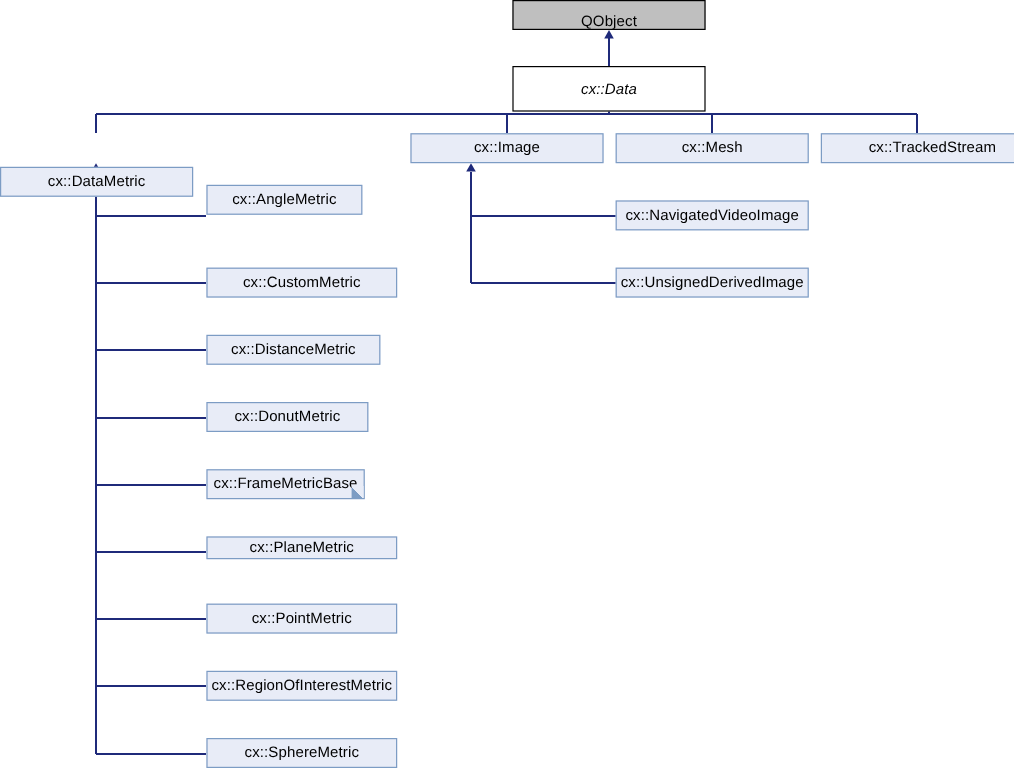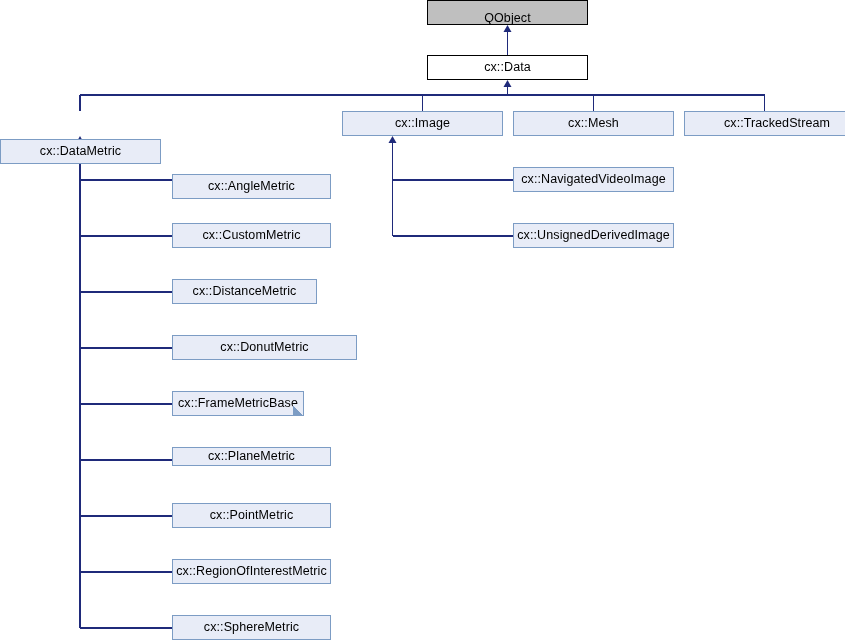--- a/index.html
+++ b/index.html
@@ -95,45 +95,45 @@
       <line x1="80" y1="143" x2="80" y2="628" stroke="#1f2a7a" stroke-width="1.6" shape-rendering="crispEdges"></line>
       <polygon points="388.5,143 396.5,143 392.5,136" fill="#1f2a7a"></polygon>
       <line x1="392.5" y1="180" x2="513" y2="180" stroke="#1f2a7a" stroke-width="1.6" shape-rendering="crispEdges"></line>
       <line x1="392.5" y1="236" x2="513" y2="236" stroke="#1f2a7a" stroke-width="1.6" shape-rendering="crispEdges"></line>
       <line x1="392.5" y1="143" x2="392.5" y2="236" stroke="#1f2a7a" stroke-width="1.6" shape-rendering="crispEdges"></line>
     </svg>
   <div id="nodes">
       <div class="node kind-root" style="left: 427px; top: 0px; width: 161px; height: 25px;">
         <span class="node-label">QObject</span>
       </div>
-      <div class="node kind-plain" style="left: 427px; top: 55px; width: 161px; height: 25px;">
+      <div class="node kind-plain" style="left: 427px; top: 55px; width: 161px; height: 38px; font-style: italic;">
         <span class="node-label">cx::Data</span>
       </div>
       <div class="node kind-derived" style="left: 0px; top: 111px; width: 161px; height: 25px; margin-top: 28px;">
         <span class="node-label">cx::DataMetric</span>
       </div>
       <div class="node kind-derived" style="left: 342px; top: 111px; width: 161px; height: 25px;">
         <span class="node-label">cx::Image</span>
       </div>
       <div class="node kind-derived" style="left: 513px; top: 111px; width: 161px; height: 25px;">
         <span class="node-label">cx::Mesh</span>
       </div>
       <div class="node kind-derived" style="left: 684px; top: 111px; width: 186px; height: 25px;">
         <span class="node-label">cx::TrackedStream</span>
       </div>
-      <div class="node kind-derived" style="left: 172px; top: 174px; width: 159px; height: 25px;">
+      <div class="node kind-derived" style="left: 172px; top: 154px; width: 130px; height: 25px;">
         <span class="node-label">cx::AngleMetric</span>
       </div>
       <div class="node kind-derived" style="left: 172px; top: 223px; width: 159px; height: 25px;">
         <span class="node-label">cx::CustomMetric</span>
       </div>
       <div class="node kind-derived" style="left: 172px; top: 279px; width: 145px; height: 25px;">
         <span class="node-label">cx::DistanceMetric</span>
       </div>
-      <div class="node kind-derived" style="left: 172px; top: 335px; width: 185px; height: 25px;">
+      <div class="node kind-derived" style="left: 172px; top: 335px; width: 135px; height: 25px;">
         <span class="node-label">cx::DonutMetric</span>
       </div>
       <div class="node kind-derived" style="left: 172px; top: 391px; width: 132px; height: 25px;">
         <span class="node-label">cx::FrameMetricBase</span>
         <span class="fold-corner"></span>
       </div>
       <div class="node kind-derived" style="left: 172px; top: 447px; width: 159px; height: 19px;">
         <span class="node-label">cx::PlaneMetric</span>
       </div>
       <div class="node kind-derived" style="left: 172px; top: 503px; width: 159px; height: 25px;">

